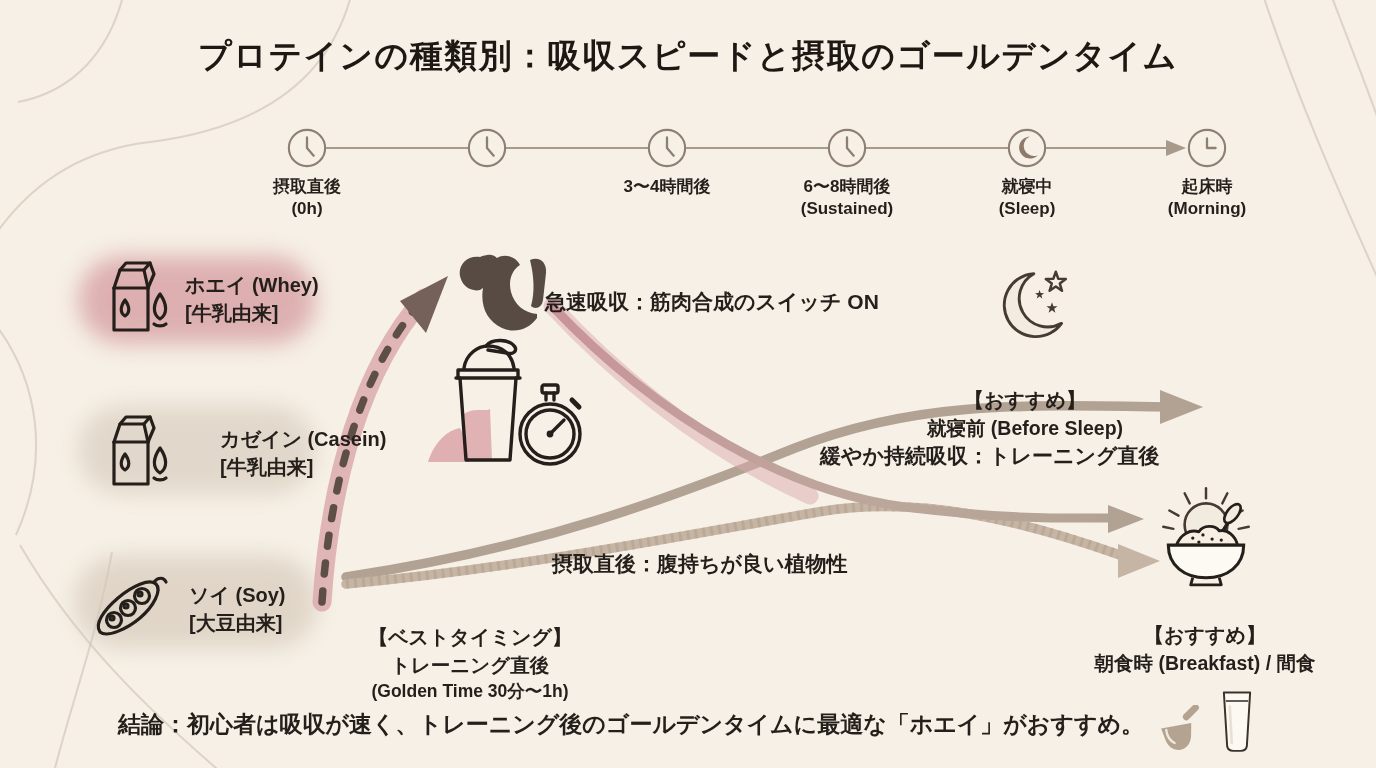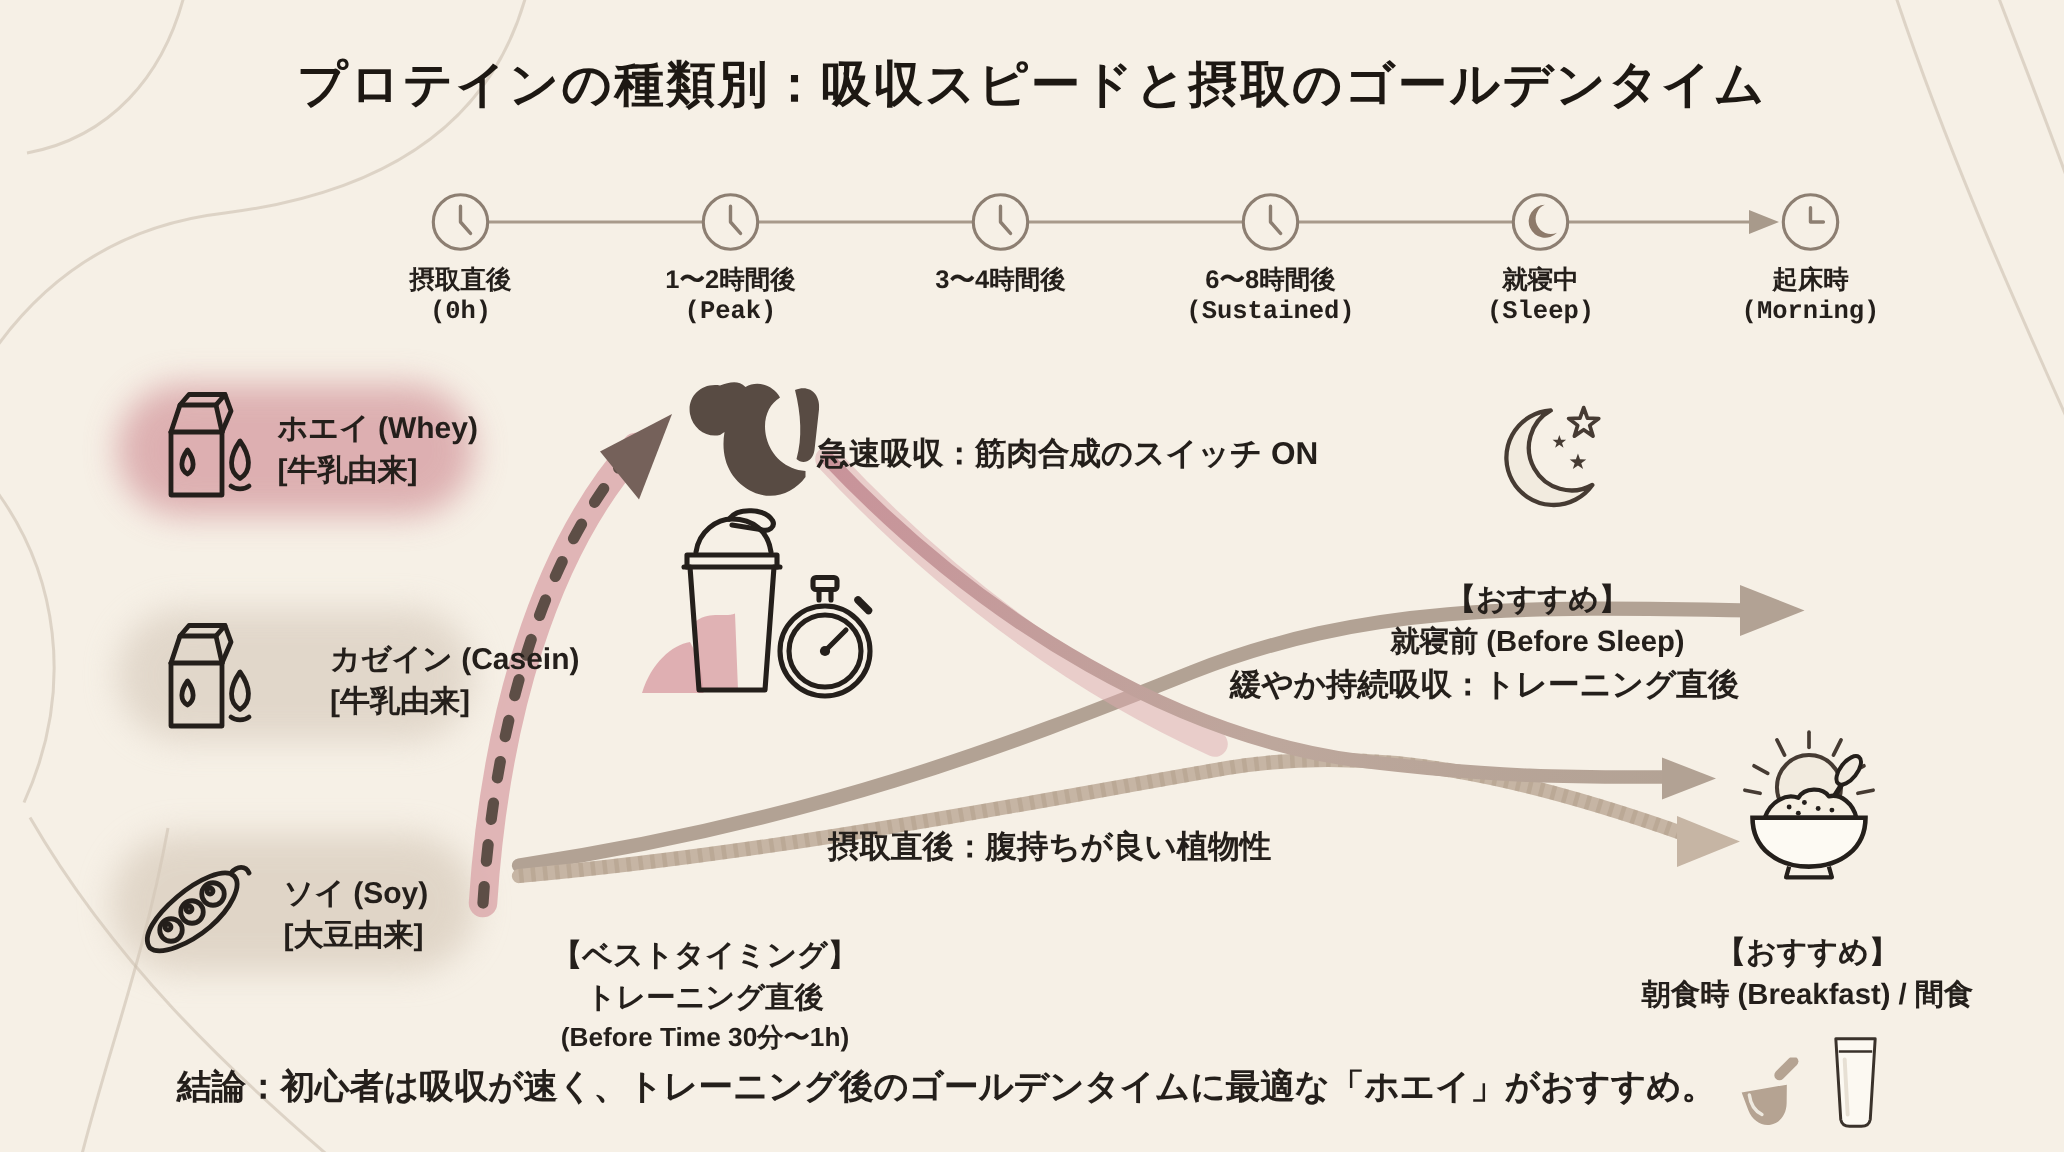--- a/index.html
+++ b/index.html
@@ -12,21 +12,21 @@
   .canvas{position:relative;width:1376px;height:768px;background:var(--background);
     font-family:"Liberation Sans","DejaVu Sans",sans-serif;color:var(--ink);overflow:hidden;}
   .abs{position:absolute;}
   .layer{position:absolute;left:0;top:0;width:1376px;height:768px;}
   .title{position:absolute;left:0;top:34px;width:1376px;text-align:center;
     font-family:"DejaVu Serif","Liberation Serif",serif;font-size:33px;font-weight:700;
     letter-spacing:1.5px;color:#1d1813;}
   
   .tl-node{position:absolute;width:42px;height:42px;}
   .tl-label{position:absolute;width:180px;text-align:center;font-size:17px;font-weight:600;line-height:1.32;}
-  .tl-label .sub{font-weight:600;font-family:Liberation Mono, monospace;}
+  .tl-label .sub{font-weight:600;}
   
   .blob{position:absolute;border-radius:48px;filter:blur(11px);}
   .protein-row{position:absolute;display:flex;align-items:center;gap:13px;}
   .protein-text{font-size:20px;font-weight:600;line-height:1.4;white-space:nowrap;}
   
   .ann{position:absolute;font-size:21px;font-weight:600;white-space:nowrap;}
   .callout{position:absolute;text-align:center;line-height:1.38;margin-top:36px;}
   .callout .h{font-size:20px;font-weight:700;}
   .callout .l1{font-size:19.5px;font-weight:600;}
   .callout .l2{font-size:17.5px;font-weight:600;}
@@ -142,24 +142,20 @@
   <div class="tl-node" style="left:1186px;top:127px;">
     <span><svg width="42" height="42" viewBox="0 0 44 44">
           <circle class="node-circle" cx="22" cy="22" r="19"></circle>
           <path class="node-hand" d="M22,12 L22,22 L31,22"></path>
         </svg></span>
   </div>
 
   <div class="tl-label" style="left:217px;top:176px;">
     <div>摂取直後</div>
     <div class="sub">(0h)</div>
-  </div>
-  <div class="tl-label" style="left:397px;top:176px;">
-    <div>1〜2時間後</div>
-    <div class="sub">(Peak)</div>
   </div>
   <div class="tl-label" style="left:577px;top:176px;">
     <div>3〜4時間後</div>
     <div class="sub"></div>
   </div>
   <div class="tl-label" style="left:757px;top:176px;">
     <div>6〜8時間後</div>
     <div class="sub">(Sustained)</div>
   </div>
   <div class="tl-label" style="left:937px;top:176px;">
@@ -305,21 +301,21 @@
     </svg>
   </span>
 
   <div class="ann" style="left:545px;top:288px;">急速吸収：筋肉合成のスイッチ ON</div>
   <div class="ann" style="left:820px;top:442px;">緩やか持続吸収：トレーニング直後</div>
   <div class="ann" style="left:552px;top:550px;">摂取直後：腹持ちが良い植物性</div>
 
   <div class="callout" style="left:290px;top:588px;width:360px;">
     <div class="h">【ベストタイミング】</div>
     <div class="l1">トレーニング直後</div>
-    <div class="l2">(Before Time 30分〜1h)</div>
+    <div class="l2">(Golden Time 30分〜1h)</div>
   </div>
   <div class="callout" style="left:875px;top:351px;width:300px;">
     <div class="h">【おすすめ】</div>
     <div class="l1">就寝前 (Before Sleep)</div>
   </div>
   <div class="callout" style="left:1040px;top:586px;width:330px;">
     <div class="h">【おすすめ】</div>
     <div class="l1">朝食時 (Breakfast) / 間食</div>
   </div>
 

